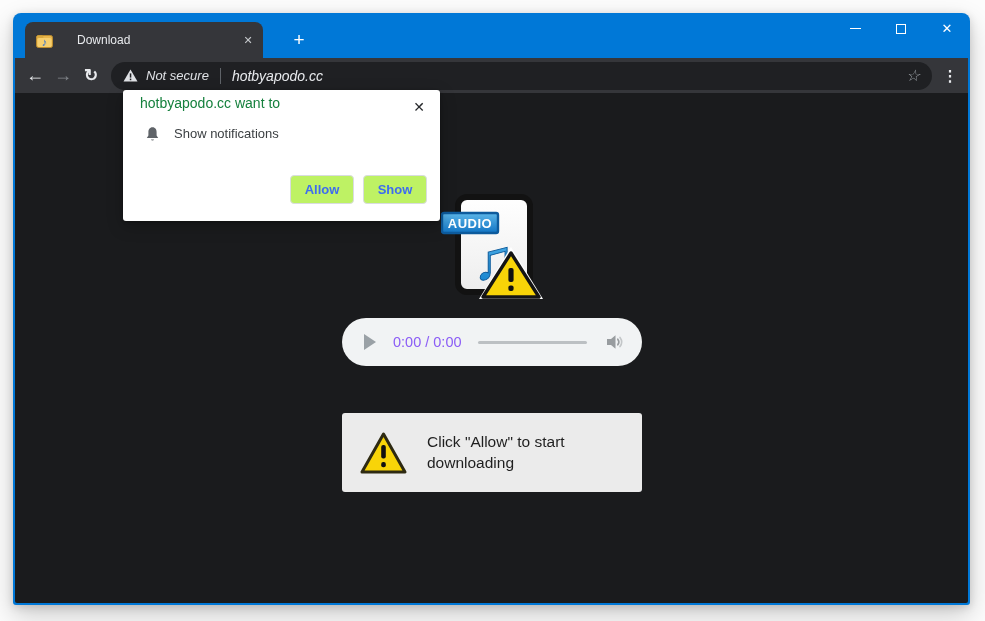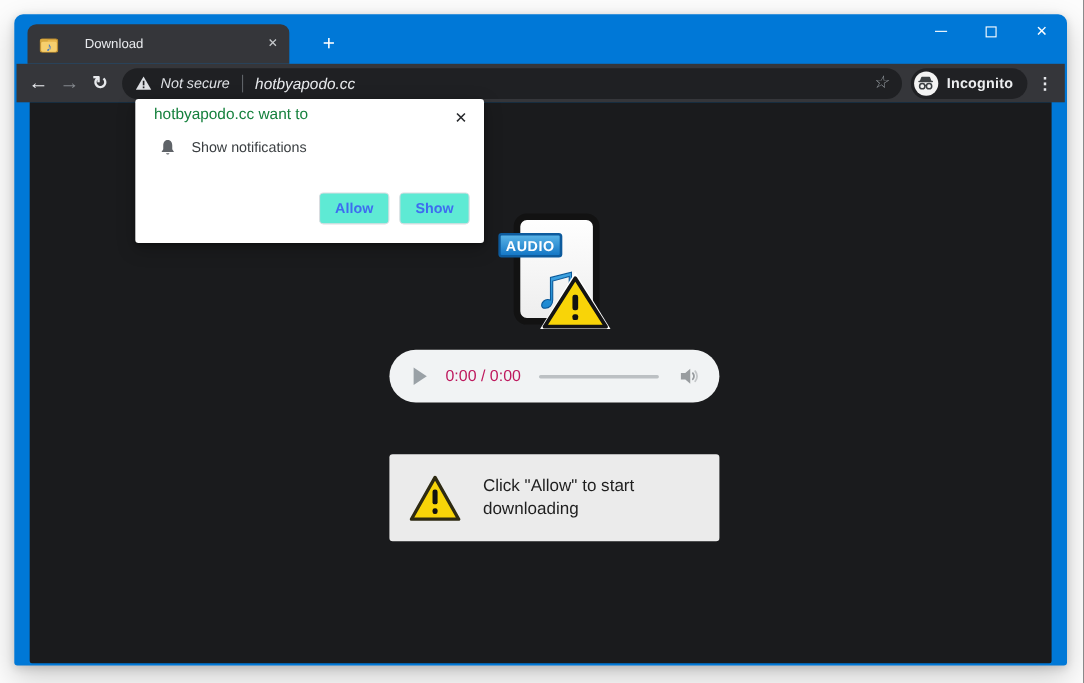--- a/index.html
+++ b/index.html
@@ -65,34 +65,34 @@
     flex:0 0 auto; height:28px; background:#202124; border-radius:14px;
     display:flex; align-items:center; padding:3px 13px 3px 3px; margin-right:6px;
   }
   .incog-circle { width:22px; height:22px; border-radius:50%; background:#f3f3f3;
                   display:flex; align-items:center; justify-content:center; }
   .incog-label { margin-left:8px; font-size:13px; font-weight:700; color:#eceef0; letter-spacing:.2px; }
   .menu-dots { width:20px; text-align:center; color:#e8eaed; font-size:15px; font-weight:bold; letter-spacing:0; }
 
   
   .content {
-    position:relative; height:510px; margin:0 14px 2px;
+    position:relative; height:510px; margin:0 2px 2px;
     background:#1a1b1d; border-radius:0 0 2px 2px; overflow:hidden;padding-left:29px;
   }
 
   .audio-art { position:absolute; left:426px; top:100px; width:104px; height:108px; }
 
   .player {
     position:absolute; left:327px; top:225px; width:300px; height:48px;
     background:#f1f3f4; border-radius:24px;
     display:flex; align-items:center; padding:0 18px 0 22px;
   }
   .play-btn { width:0; height:0; border-left:12px solid #9aa1a6; border-top:8px solid transparent;
               border-bottom:8px solid transparent; flex:0 0 auto; }
-  .player-time { margin-left:17px; font-size:14.5px; color:#be185d; white-space:nowrap; }
+  .player-time { margin-left:17px; font-size:14.5px; color:#8b5cf6; white-space:nowrap; }
   .player-track { flex:1; height:3px; background:#bcc0c3; border-radius:2px; margin:0 18px 0 16px; }
   .volume-icon { flex:0 0 auto; display:flex; }
 
   .alert-box {
     position:absolute; left:327px; top:320px; width:300px; height:79px;
     background:#ebebeb; border-radius:3px;
     display:flex; align-items:center; padding:0 18px 0 17px;
   }
   .alert-tri { flex:0 0 auto; }
   .alert-text { margin-left:19px; font-size:15.5px; color:#1f1f1f; line-height:1.35; max-width:200px; }
@@ -104,21 +104,21 @@
     box-shadow:0 1px 3px rgba(0,0,0,.28), 0 5px 16px rgba(0,0,0,.25);
   }
   .popup-close { position:absolute; right:12px; top:8px; width:18px; height:18px;
                  color:#27292c; font-size:14px; line-height:18px; text-align:center; }
   .popup-title { padding:5px 30px 0 17px; font-size:14px; color:#15803d; }
   .popup-row { display:flex; align-items:flex-start; margin:15px 0 0 22px; }
   .bell-icon { display:flex; flex:0 0 auto; }
   .popup-permission { margin-left:14px; font-size:13px; color:#3c4043; }
   .popup-actions { position:absolute; right:13px; bottom:17px; display:flex; gap:9px; }
   .dlg-btn {
-    min-width:64px; height:29px; background:#5eead4; border:1px solid #d9dce0; border-radius:4px;
+    min-width:64px; height:29px; background:#bef264; border:1px solid #d9dce0; border-radius:4px;
     font-family:"Liberation Sans", sans-serif; font-size:13px; font-weight:700; color:#3e6cf0;
     display:flex; align-items:center; justify-content:center; padding:0 12px;
   }
 </style>
 </head>
 <body>
 
 <div class="window">
 
   <div class="titlebar">
@@ -159,32 +159,20 @@
           <rect x="6.8" y="9.6" width="1.5" height="1.6" fill="#1f2023"></rect>
         </svg>
       </span>
       <span class="not-secure">Not secure</span>
       <span class="omni-divider"></span>
       <span class="omni-url">hotbyapodo.cc</span>
       <span class="omni-spacer"></span>
       <span class="star-btn">☆</span>
     </div>
 
-    <div class="incognito-pill">
-      <span class="incog-circle">
-        <svg width="15" height="13" viewBox="0 0 15 13">
-          <path d="M2.2 4.6 L3.4 1.4 Q3.7 0.6 4.5 0.8 L10.5 0.8 Q11.3 0.6 11.6 1.4 L12.8 4.6 Z" fill="#3c4043"></path>
-          <rect x="0.8" y="4.4" width="13.4" height="1.4" rx="0.7" fill="#3c4043"></rect>
-          <circle cx="4.4" cy="9.3" r="2.4" fill="none" stroke="#3c4043" stroke-width="1.4"></circle>
-          <circle cx="10.6" cy="9.3" r="2.4" fill="none" stroke="#3c4043" stroke-width="1.4"></circle>
-          <path d="M6.6 9 Q7.5 8.3 8.4 9" fill="none" stroke="#3c4043" stroke-width="1.1"></path>
-        </svg>
-      </span>
-      <span class="incog-label">Incognito</span>
-    </div>
 
     <div class="menu-dots">⋮</div>
   </div>
 
   <div class="content">
 
     <svg class="audio-art" viewBox="0 0 104 108">
       <defs>
         <linearGradient id="pageGrad" x1="0" y1="0" x2="0" y2="1">
           <stop offset="0" stop-color="#ffffff"></stop>

